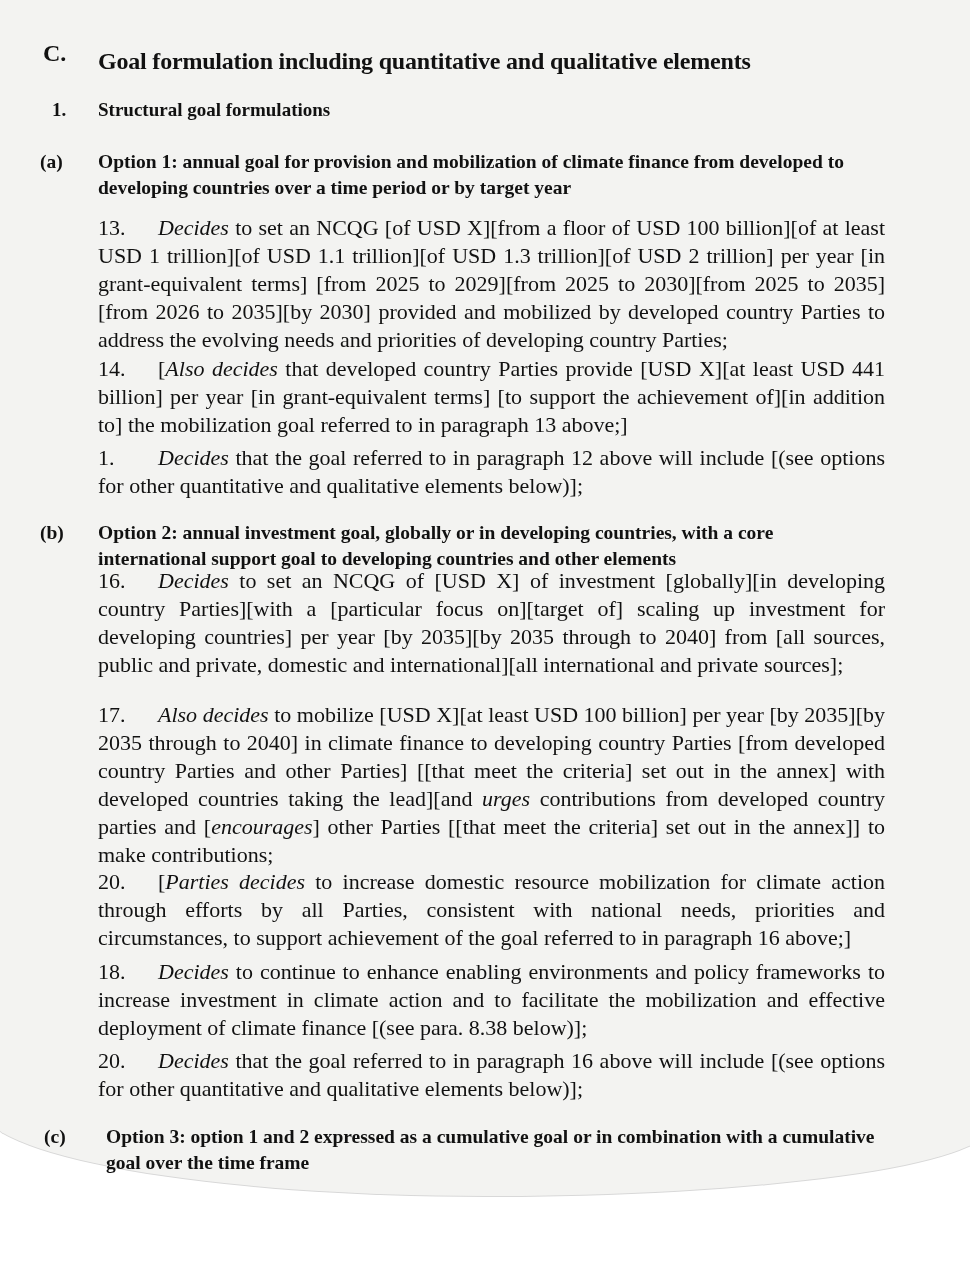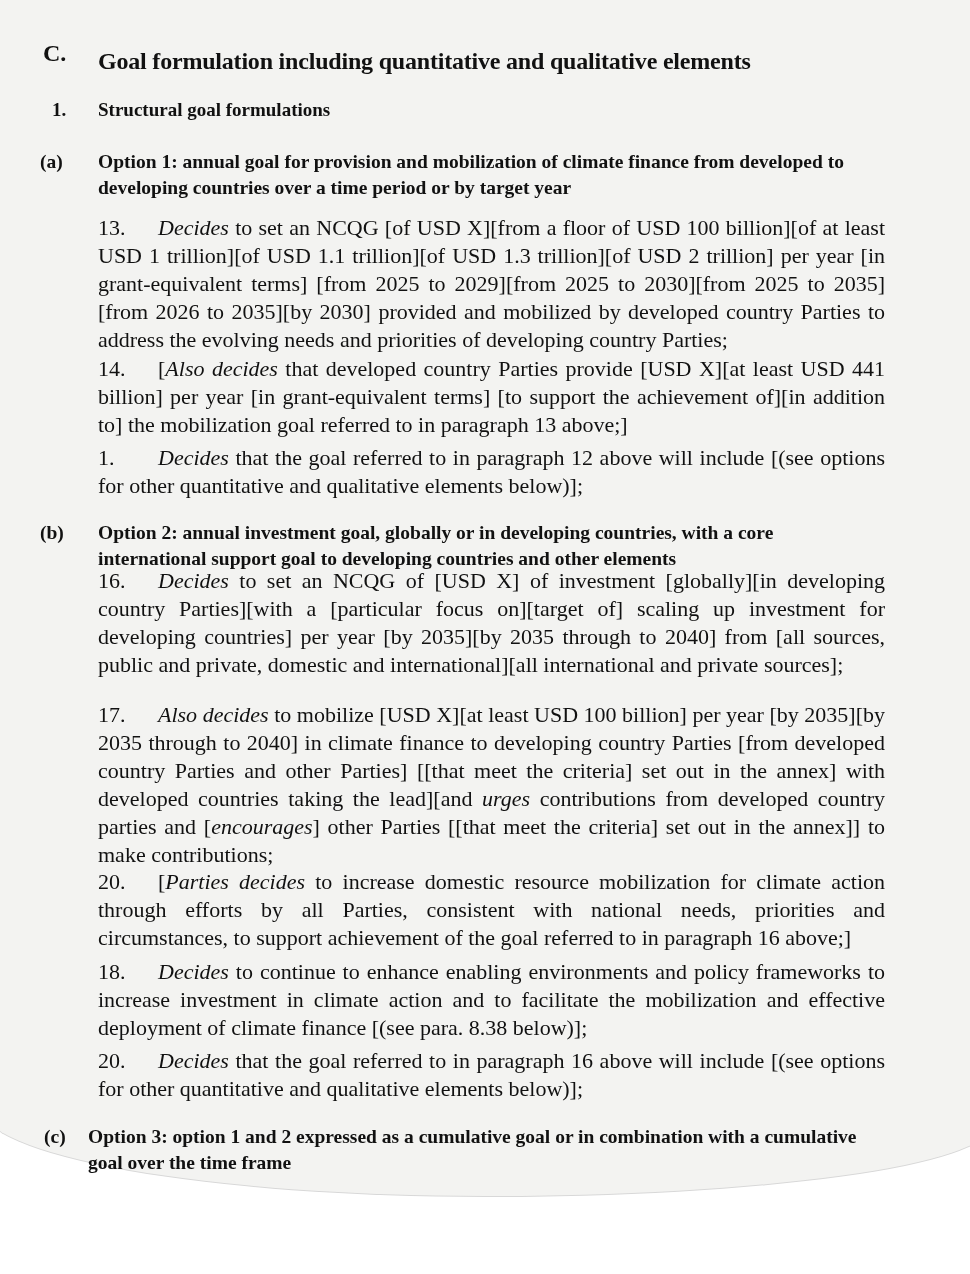--- a/index.html
+++ b/index.html
@@ -131,16 +131,16 @@
   <div class="para" style="top:958px;">
     <span class="pnum">18.</span><i>Decides</i><span> to continue to enhance enabling environments and policy frameworks to increase investment in climate action and to facilitate the mobilization and effective deployment of climate finance [(see para. 8.38 below)];</span>
   </div>
 
   <div class="para" style="top:1047px;">
     <span class="pnum">20.</span><i>Decides</i><span> that the goal referred to in paragraph 16 above will include [(see options for other quantitative and qualitative elements below)];</span>
   </div>
 
   <div class="option" style="top:1124px; left:44px;">
     <span class="num">(c)</span>
-    <span class="txt" style="left:44px;">Option 3: option 1 and 2 expressed as a cumulative goal or in combination with a cumulative goal over the time frame</span>
+    <span class="txt" style="left:62px;">Option 3: option 1 and 2 expressed as a cumulative goal or in combination with a cumulative goal over the time frame</span>
   </div>
 
 </div>
 
 </body></html>

